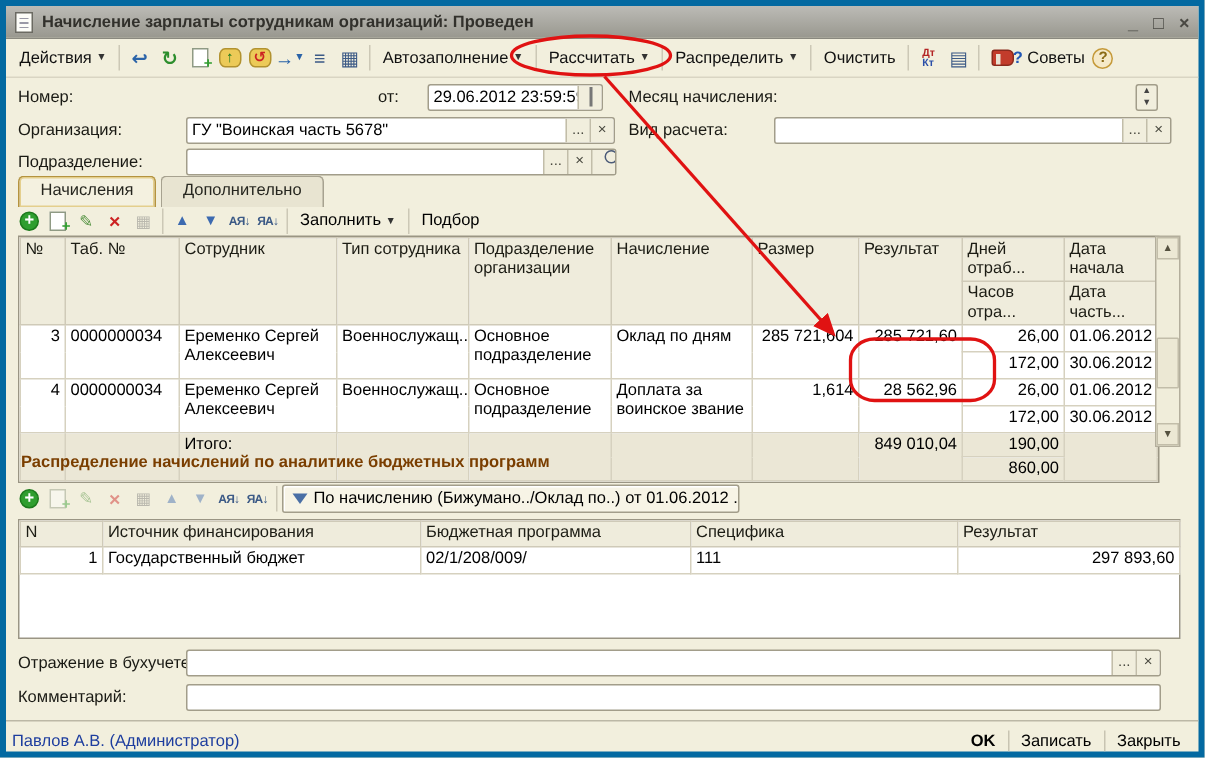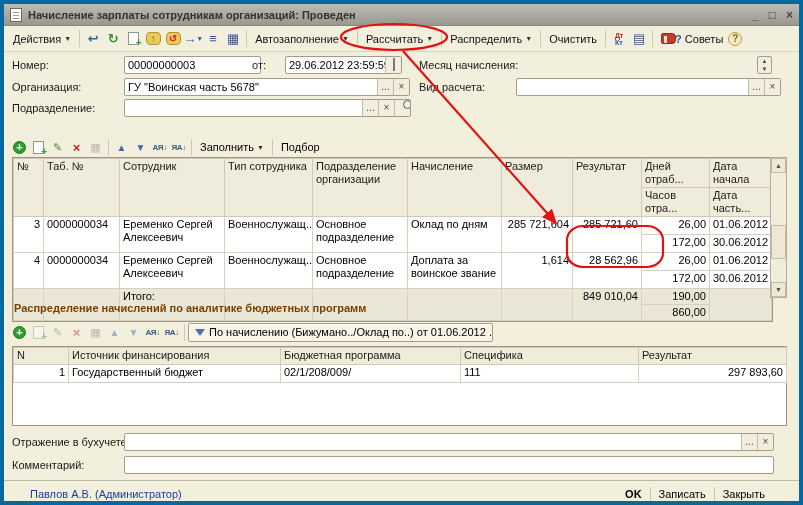--- a/index.html
+++ b/index.html
@@ -64,21 +64,21 @@
   
   .vscroll{position:absolute;left:766px;top:153px;width:17px;height:141px;border:1px solid #b3ae9c;background:#f0edda;display:flex;flex-direction:column;align-items:stretch;}
   .vs-btn{height:15px;background:#ece8d4;border:1px solid #c2bda9;font-size:7px;line-height:13px;text-align:center;color:#55513f;}
   .vs-track{flex:1;position:relative;}
   .vs-thumb{position:absolute;left:0;right:0;top:52px;height:34px;background:#ece8d4;border:1px solid #c2bda9;border-radius:1px;}
   
   .section-title{position:absolute;left:10px;top:298px;font-size:11px;font-weight:bold;color:#7a3e00;text-align:center;}
   
   .b-label{position:absolute;font-size:11px;height:18px;line-height:18px;color:#1a1a14;}
   
-  .statusbar{position:absolute;left:0;right:0;top:476px;height:26px;border-top:1px solid #bcb8a6;display:flex;align-items:center;padding:0 26px;font-size:11px;}
+  .statusbar{position:absolute;left:0;right:0;top:476px;height:26px;border-top:1px solid #bcb8a6;display:flex;align-items:center;padding:0 4px;font-size:11px;}
   .status-user{color:#1d3d9e;flex:1;}
   .foot-btn{padding:2px 8px;color:#000;white-space:nowrap;}
   .foot-sep{width:1px;height:14px;background:#c8c4b2;}
   
   .annotations{position:absolute;inset:0;pointer-events:none;z-index:60;}
 </style>
 </head>
 <body>
 
 <div class="window">
@@ -147,23 +147,20 @@
     <span class="tb-btn">
         <span class="book"></span>
         <span class="q-blue">?</span>
         <span>Советы</span>
       </span>
     <span class="help-circ">?</span>
   </div>
 
   <div class="fields">
     <span class="f-label" style="left:8px;top:4px;">Номер:</span>
-    <span class="f-input" style="left:120px;top:4px;width:137px;">
-        <span class="f-val">00000000003</span>
-      </span>
     <span class="f-label" style="left:248px;top:4px;">от:</span>
     <span class="f-input" style="left:281px;top:4px;width:117px;">
         <span class="f-val">29.06.2012 23:59:59</span>
         <span class="f-btn"><span class="cal"></span></span>
       </span>
     <span class="f-label" style="left:415px;top:4px;">Месяц начисления:</span>
     <span class="spin" style="left:753px;top:4px;">
         <span>▲</span>
         <span>▼</span>
       </span>
@@ -183,20 +180,24 @@
 
     <span class="f-label" style="left:8px;top:47px;">Подразделение:</span>
     <span class="f-input" style="left:120px;top:47px;width:287px;">
         <span class="f-val"></span>
         <span class="f-btn">...</span>
         <span class="f-btn">×</span>
         <span class="f-btn"><span class="mag"></span></span>
       </span>
   </div>
 
+  <div class="tabs">
+    <span class="tab active">Начисления</span>
+    <span class="tab">Дополнительно</span>
+  </div>
 
   <div class="grid-toolbar" style="top:133px;height:20px;">
     <span class="gico">
         <span class="add-circle">+</span>
       </span>
     <span class="gico">
         <span class="doc-plus"></span>
       </span>
     <span class="gico" style="color:#4e8f3c;">✎</span>
     <span class="gico" style="color:#cc2222;font-weight:bold;font-size:13px;">×</span>

